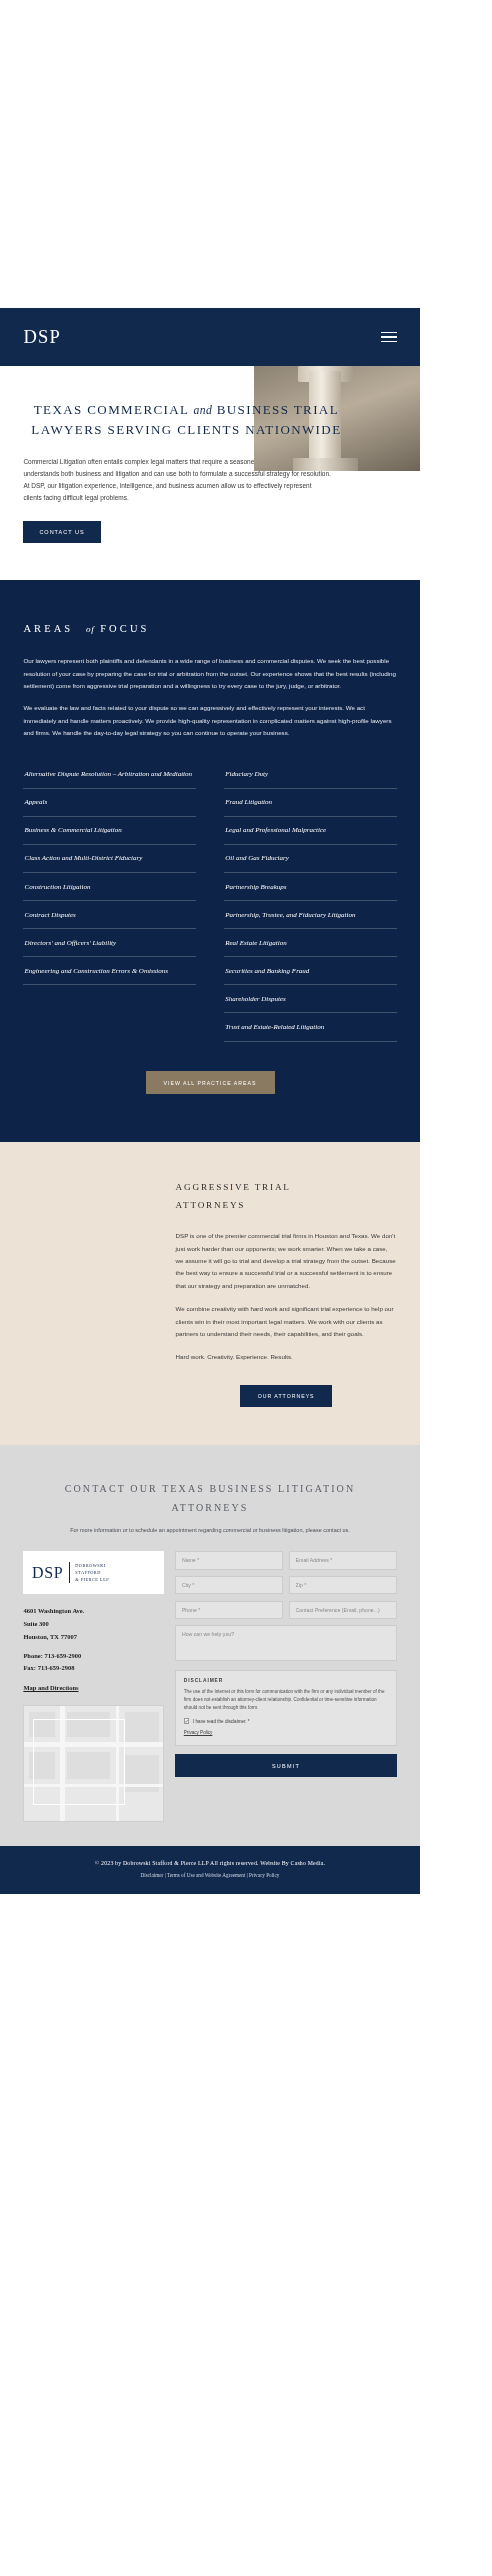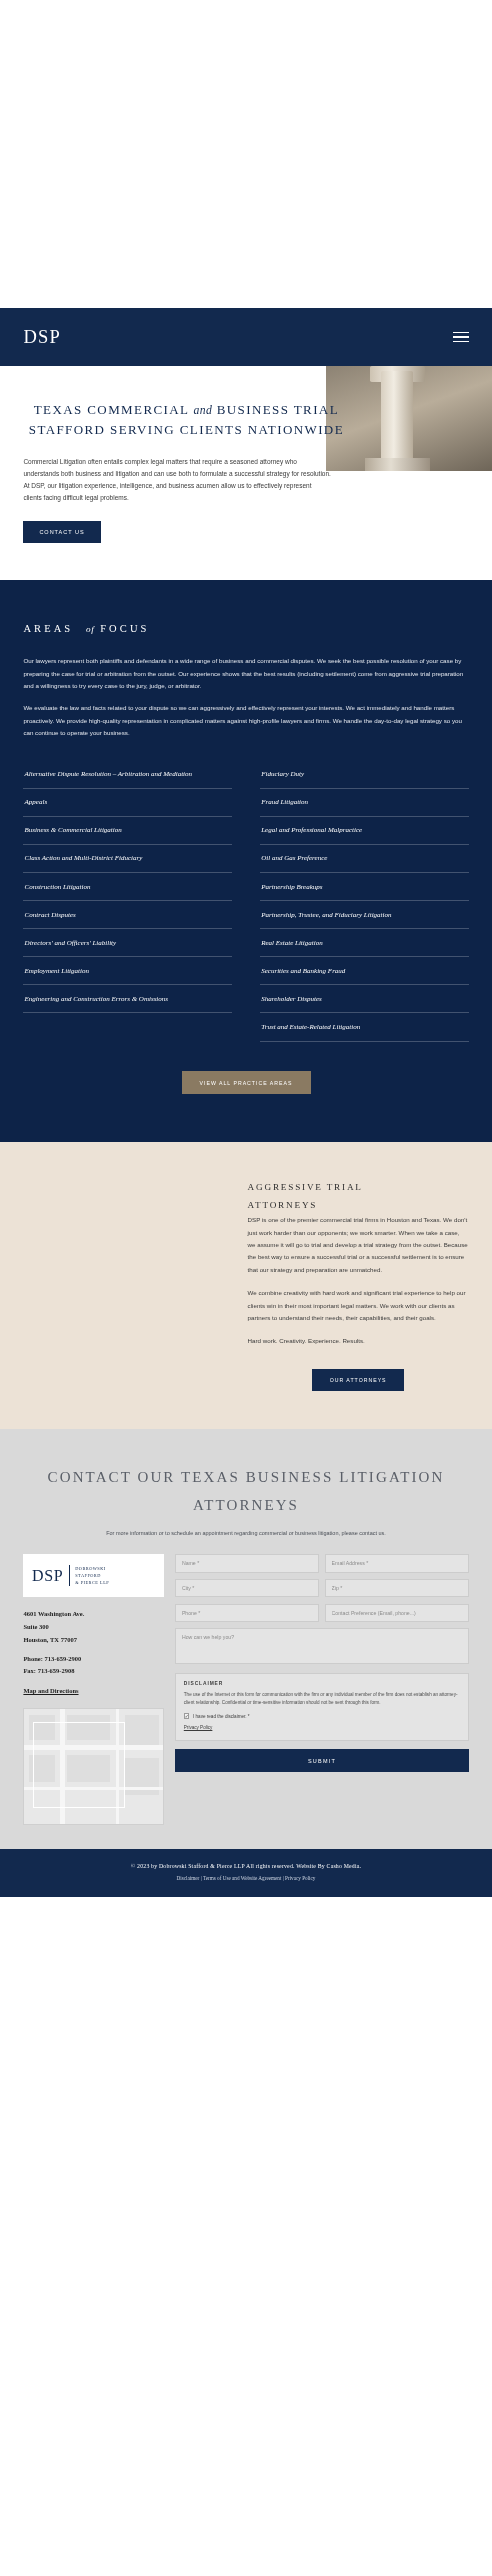--- a/index.html
+++ b/index.html
@@ -3,21 +3,21 @@
 <meta charset="utf-8">
 <style>
   * { box-sizing: border-box; margin: 0; padding: 0; }
   html, body { width: 492px; }
   body {
     font-family: "Liberation Sans", sans-serif;
     background: #ffffff;
     color: #222;
     width: 492px;
   }
-  .page { width: 492px; }
+  .page { width: 420px; }
 
   
   .top-gap { height: 308px; background: #ffffff; }
 
   
   .site-header {
     height: 58px;
     background: #12294e;
     display: flex;
     align-items: center;
@@ -159,20 +159,21 @@
     justify-content: flex-end;
   }
   .attorneys-inner { width: 221px; }
   .attorneys h2 {
     font-family: "Liberation Serif", serif;
     font-size: 9.2px;
     letter-spacing: 1.8px;
     color: #2f2f2f;
     font-weight: normal;
     line-height: 1.9;
+    margin-bottom: 16px;
   }
   .attorneys p {
     font-size: 6.2px;
     line-height: 2;
     color: #3a3a3a;
     margin-bottom: 11px;
   }
   .btn-navy-center {
     display: block;
     width: 92px;
@@ -187,21 +188,21 @@
     cursor: pointer;
   }
 
   
   .contact {
     background: #d9d9d9;
     padding: 34px 23.4px 24.6px 23.4px;
   }
   .contact h2 {
     font-family: "Liberation Serif", serif;
-    font-size: 15px;
+    font-size: 10px;
     letter-spacing: 2.1px;
     color: #5a5f68;
     text-align: center;
     font-weight: normal;
     line-height: 1.9;
   }
   .contact-sub {
     text-align: center;
     font-size: 5.5px;
     color: #4a4f57;
@@ -368,21 +369,21 @@
   <div class="hero">
     <div class="hero-img">
       <div class="cap"></div>
       <div class="col"></div>
       <div class="base"></div>
     </div>
     <div class="hero-title">
       <span>TEXAS COMMERCIAL</span>
       <span class="ital">and</span>
       <span>BUSINESS TRIAL</span><br>
-      <span>STAFFORD SERVING CLIENTS NATIONWIDE</span>
+      <span>LAWYERS SERVING CLIENTS NATIONWIDE</span>
     </div>
     <p class="hero-copy">Commercial Litigation often entails complex legal matters that require a seasoned attorney who understands both business and litigation and can use both to formulate a successful strategy for resolution. At DSP, our litigation experience, intelligence, and business acumen allow us to effectively represent clients facing difficult legal problems.</p>
     <div class="btn-dark">Contact Us</div>
   </div>
 
   <div class="focus">
     <h2>
       <span>AREAS</span>
       <span class="of">of</span>
       <span>FOCUS</span>
@@ -392,28 +393,27 @@
 
     <div class="practice-grid">
       <div>
         <div class="practice-item">Alternative Dispute Resolution – Arbitration and Mediation</div>
         <div class="practice-item">Appeals</div>
         <div class="practice-item">Business &amp; Commercial Litigation</div>
         <div class="practice-item">Class Action and Multi-District Fiduciary</div>
         <div class="practice-item">Construction Litigation</div>
         <div class="practice-item">Contract Disputes</div>
         <div class="practice-item">Directors' and Officers' Liability</div>
-        <div class="practice-item">Employment Litigation</div>
         <div class="practice-item">Engineering and Construction Errors &amp; Omissions</div>
       </div>
       <div>
         <div class="practice-item">Fiduciary Duty</div>
         <div class="practice-item">Fraud Litigation</div>
         <div class="practice-item">Legal and Professional Malpractice</div>
-        <div class="practice-item">Oil and Gas Preference</div>
+        <div class="practice-item">Oil and Gas Fiduciary</div>
         <div class="practice-item">Partnership Breakups</div>
         <div class="practice-item">Partnership, Trustee, and Fiduciary Litigation</div>
         <div class="practice-item">Real Estate Litigation</div>
         <div class="practice-item">Securities and Banking Fraud</div>
         <div class="practice-item">Shareholder Disputes</div>
         <div class="practice-item">Trust and Estate-Related Litigation</div>
       </div>
     </div>
 
     <div class="btn-tan">View All Practice Areas</div>

